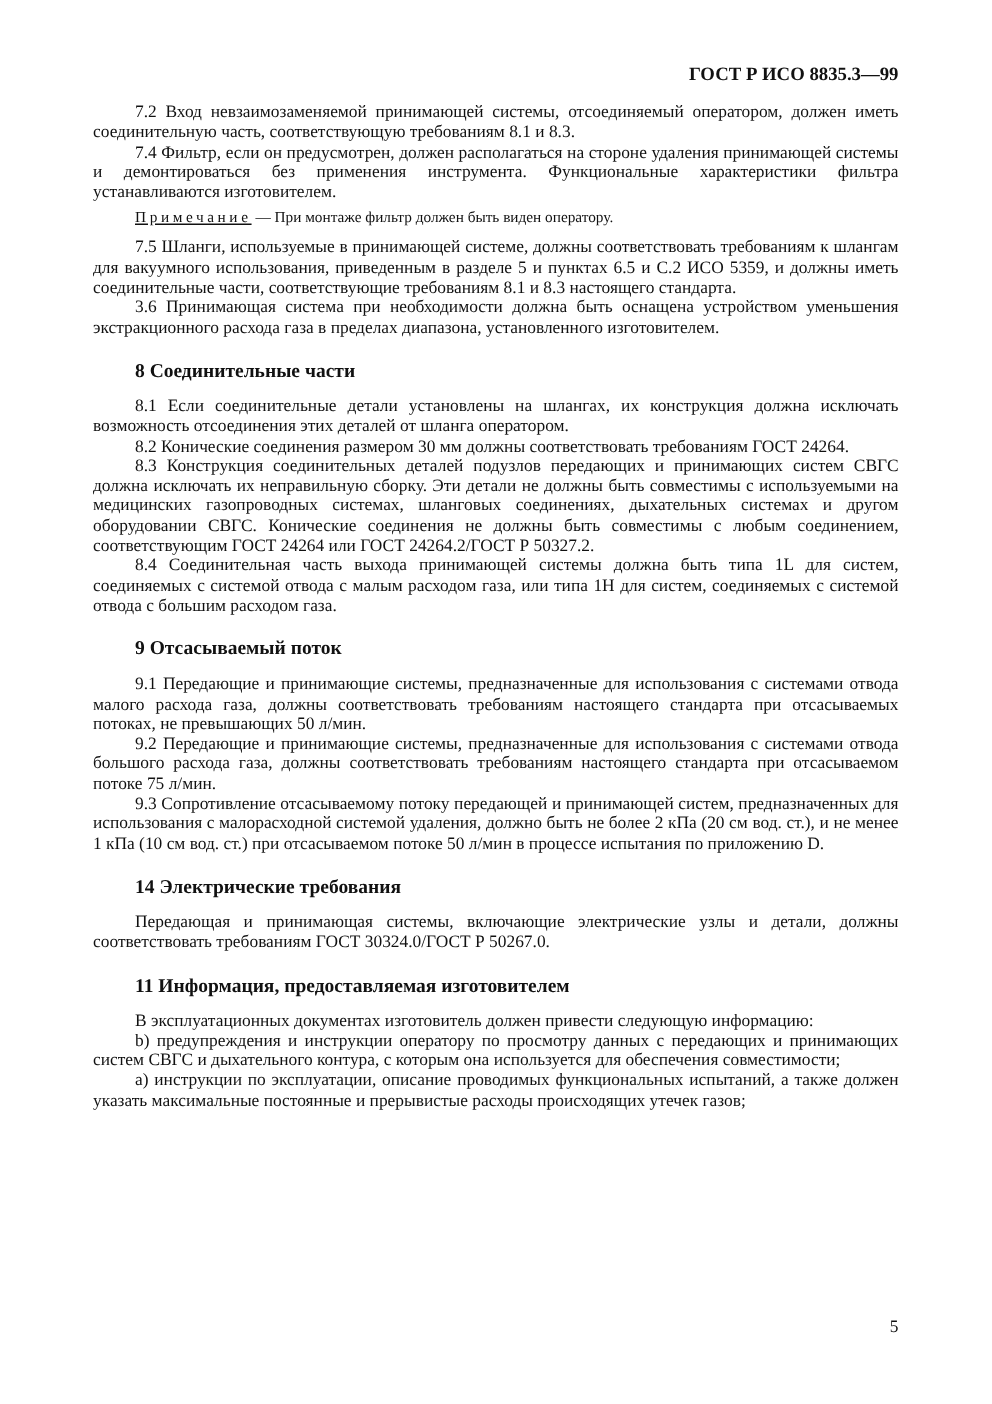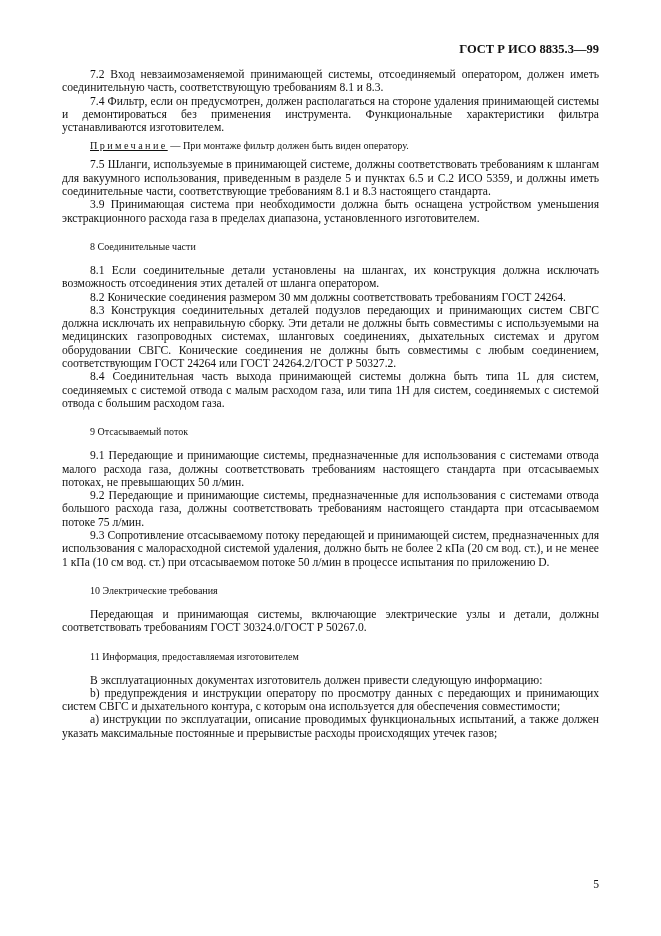--- a/index.html
+++ b/index.html
@@ -4,48 +4,48 @@
 <style>
   html, body { margin: 0; padding: 0; background: #ffffff; }
   body { width: 661px; height: 936px; position: relative; overflow: hidden;
          font-family: "Liberation Serif", "DejaVu Serif", serif; color: #111; }
   .page { position: absolute; left: 62px; top: 0; width: 537px; }
   .header { position: absolute; top: 42px; right: 0; font-weight: bold; font-size: 12.5px; margin-left: 48px; }
   .content { position: absolute; top: 68px; left: 0; width: 537px; font-size: 11.6px; line-height: 13.3px; }
   p { margin: 0; text-align: justify; text-indent: 28px; }
   .note { font-size: 10.2px; line-height: 12px; margin-top: 6px; margin-bottom: 6px; }
   .note .label { letter-spacing: 2.4px; text-decoration: underline; }
-  h2 { font-size: 10px; font-weight: normal; margin: 14px 0 10px 28px; line-height: 15px; }
+  h2 { font-size: 13px; font-weight: bold; margin: 14px 0 10px 28px; line-height: 15px; }
   .pagenum { position: absolute; top: 878px; right: 0; font-size: 11.6px; }
 </style>
 </head>
 <body>
 
 <div class="page">
   <div class="header">ГОСТ Р ИСО 8835.3—99</div>
 
   <div class="content">
     <p>7.2 Вход невзаимозаменяемой принимающей системы, отсоединяемый оператором, должен иметь соединительную часть, соответствующую требованиям 8.1 и 8.3.</p>
     <p>7.4 Фильтр, если он предусмотрен, должен располагаться на стороне удаления принимающей системы и демонтироваться без применения инструмента. Функциональные характеристики фильтра устанавливаются изготовителем.</p>
     <p class="note"><span class="label">Примечание</span><span> — При монтаже фильтр должен быть виден оператору.</span></p>
     <p>7.5 Шланги, используемые в принимающей системе, должны соответствовать требованиям к шлангам для вакуумного использования, приведенным в разделе 5 и пунктах 6.5 и С.2 ИСО 5359, и должны иметь соединительные части, соответствующие требованиям 8.1 и 8.3 настоящего стандарта.</p>
-    <p>3.9 Принимающая система при необходимости должна быть оснащена устройством уменьшения экстракционного расхода газа в пределах диапазона, установленного изготовителем.</p>
+    <p>3.6 Принимающая система при необходимости должна быть оснащена устройством уменьшения экстракционного расхода газа в пределах диапазона, установленного изготовителем.</p>
 
     <h2>8 Соединительные части</h2>
     <p>8.1 Если соединительные детали установлены на шлангах, их конструкция должна исключать возможность отсоединения этих деталей от шланга оператором.</p>
     <p>8.2 Конические соединения размером 30 мм должны соответствовать требованиям ГОСТ 24264.</p>
     <p>8.3 Конструкция соединительных деталей подузлов передающих и принимающих систем СВГС должна исключать их неправильную сборку. Эти детали не должны быть совместимы с используемыми на медицинских газопроводных системах, шланговых соединениях, дыхательных системах и другом оборудовании СВГС. Конические соединения не должны быть совместимы с любым соединением, соответствующим ГОСТ 24264 или ГОСТ 24264.2/ГОСТ Р 50327.2.</p>
     <p>8.4 Соединительная часть выхода принимающей системы должна быть типа 1L для систем, соединяемых с системой отвода с малым расходом газа, или типа 1Н для систем, соединяемых с системой отвода с большим расходом газа.</p>
 
     <h2>9 Отсасываемый поток</h2>
     <p>9.1 Передающие и принимающие системы, предназначенные для использования с системами отвода малого расхода газа, должны соответствовать требованиям настоящего стандарта при отсасываемых потоках, не превышающих 50 л/мин.</p>
     <p>9.2 Передающие и принимающие системы, предназначенные для использования с системами отвода большого расхода газа, должны соответствовать требованиям настоящего стандарта при отсасываемом потоке 75 л/мин.</p>
     <p>9.3 Сопротивление отсасываемому потоку передающей и принимающей систем, предназначенных для использования с малорасходной системой удаления, должно быть не более 2 кПа (20 см вод. ст.), и не менее 1 кПа (10 см вод. ст.) при отсасываемом потоке 50 л/мин в процессе испытания по приложению D.</p>
 
-    <h2>10 Электрические требования</h2>
+    <h2>14 Электрические требования</h2>
     <p>Передающая и принимающая системы, включающие электрические узлы и детали, должны соответствовать требованиям ГОСТ 30324.0/ГОСТ Р 50267.0.</p>
 
     <h2>11 Информация, предоставляемая изготовителем</h2>
     <p>В эксплуатационных документах изготовитель должен привести следующую информацию:</p>
     <p>b) предупреждения и инструкции оператору по просмотру данных с передающих и принимающих систем СВГС и дыхательного контура, с которым она используется для обеспечения совместимости;</p>
     <p>а) инструкции по эксплуатации, описание проводимых функциональных испытаний, а также должен указать максимальные постоянные и прерывистые расходы происходящих утечек газов;</p>
   </div>
 
   <div class="pagenum">5</div>
 </div>

